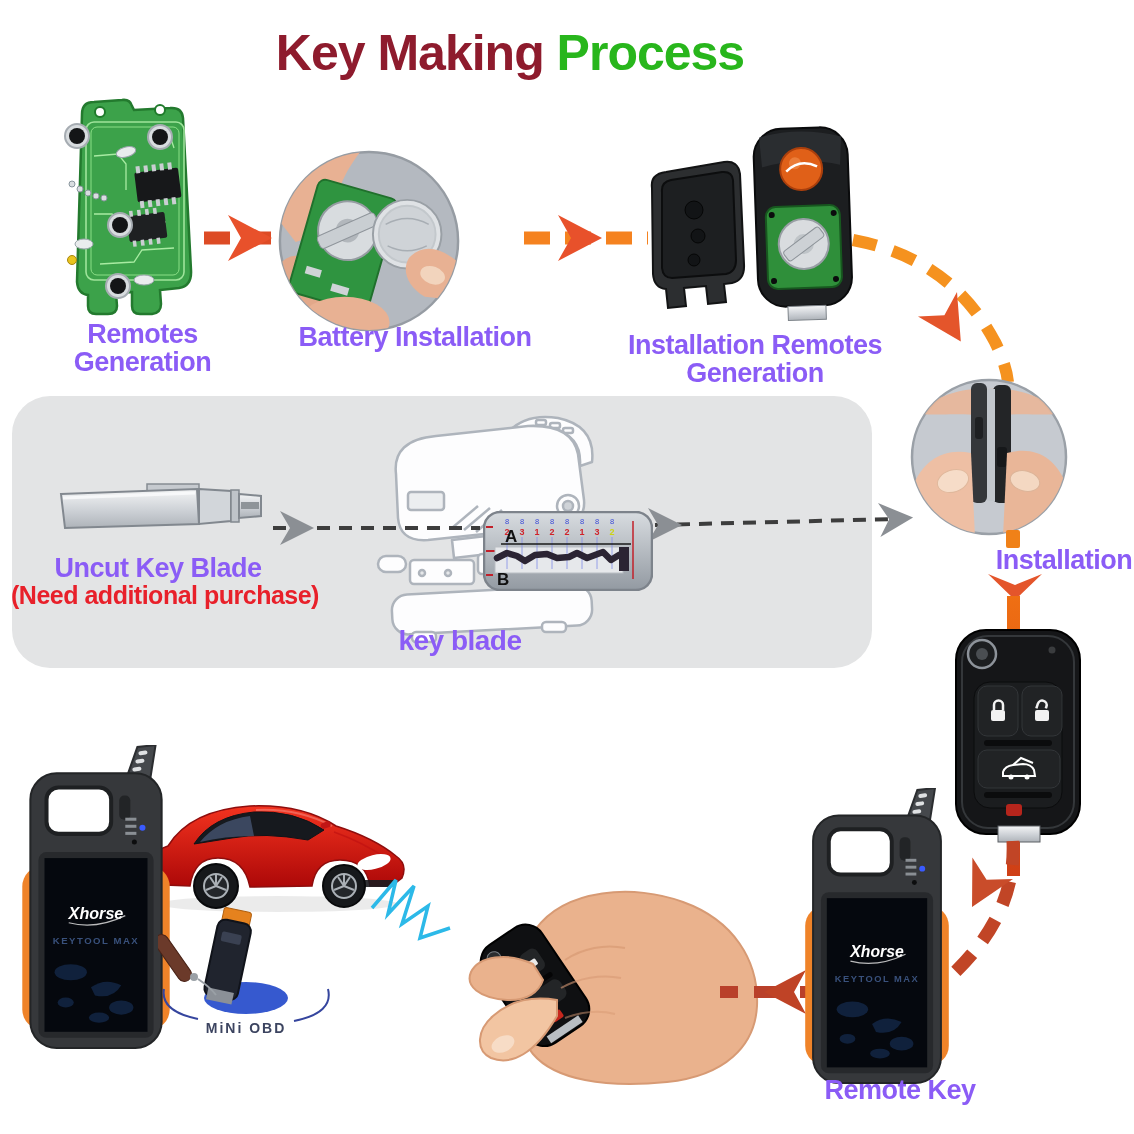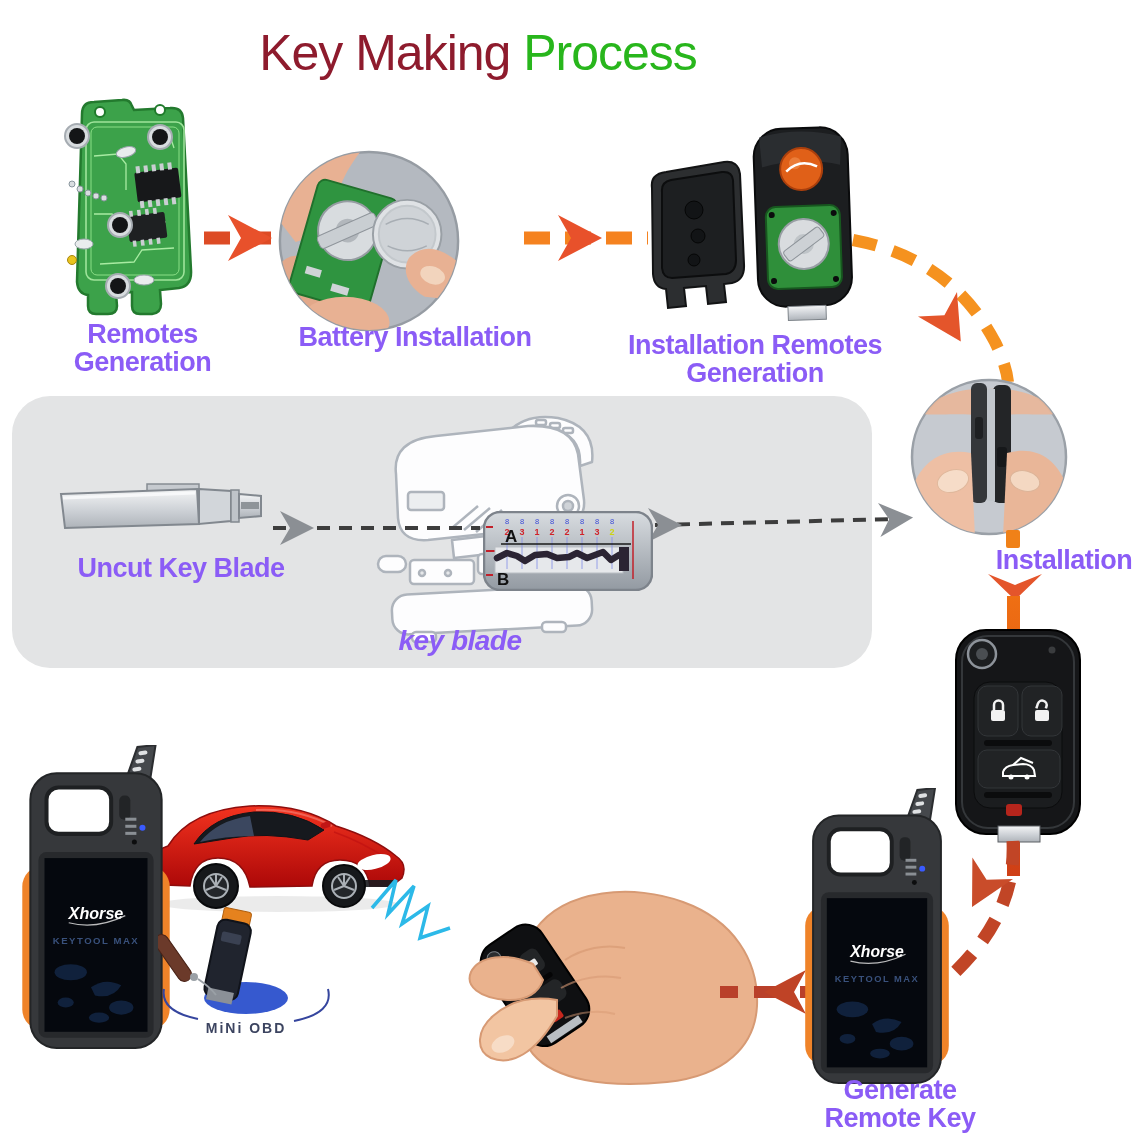--- a/index.html
+++ b/index.html
@@ -4,21 +4,21 @@
 <style>
   html,body{margin:0;padding:0;background:#fff;}
   #canvas{position:relative;width:1134px;height:1134px;background:#fff;overflow:hidden;
           font-family:"Liberation Sans",sans-serif;}
   .abs{position:absolute;}
   .cap{position:absolute;text-align:center;color:#8b5cf6;font-weight:bold;line-height:1.05;
        font-size:27px;letter-spacing:-0.5px;}
   .cap .ln{display:block;}
   .note{color:#e8202a;font-size:25px;}
   #title{position:absolute;top:24px;left:0;width:956px;text-align:center;
-         font-size:50px;font-weight:normal;letter-spacing:-1px;}
+         font-size:50px;font-weight:bold;letter-spacing:-1px;padding-left:32px;}
   #title .t1{color:#8e1b2d;}
   #title .t2{color:#28b61c;}
   #graybox{position:absolute;left:12px;top:396px;width:860px;height:272px;
            background:#e3e4e5;border-radius:38px;}
   #vbar{position:absolute;left:1007px;top:596px;width:13px;height:280px;
         background:linear-gradient(#ef6f13,#cf3f16);}
   svg{display:block;}
 </style>
 </head>
 <body>
@@ -130,22 +130,23 @@
           <line x1="129" y1="26" x2="129" y2="58"></line>
       </g>
       <line x1="18" y1="33" x2="148" y2="33" stroke="#1a1a1a" stroke-width="1.5"></line>
       <text x="22" y="31" font-size="17" font-weight="bold" fill="#111">A</text>
       <text x="14" y="74" font-size="17" font-weight="bold" fill="#111">B</text>
       <path d="M14,47 L24,42 L34,45 L42,50 L52,44 L64,43 L74,47 L86,46 L94,42 L104,47 L112,44 L120,41 L128,49 L136,44" stroke="#2b2433" stroke-width="6.5" fill="none" stroke-linejoin="round" stroke-linecap="round"></path>
       <rect x="136" y="36" width="10" height="24" fill="#2b2433"></rect>
     </g>
   </svg>
 
-  <div class="cap" style="left:31px;top:554px;width:300px;"><span>Uncut Key  Blade</span></div>
-  <div class="cap" style="left:375px;top:626px;width:170px;font-size:28px;font-style:italic;"><span>key blade</span></div>
+  <div class="cap" style="left:8px;top:554px;width:300px;"><span>Uncut Key  Blade</span></div>
+  <div class="cap note" style="left:5px;top:582px;width:320px;"><span>(Need additional purchase)</span></div>
+  <div class="cap" style="left:375px;top:626px;width:170px;font-size:28px;"><span>key blade</span></div>
 
   <svg class="abs" style="left:48px;top:94px;" width="175" height="235" viewBox="0 0 175 235">
     <path d="M34,20 Q34,8 46,8 L74,6 Q82,5 84,12 L86,16 L122,14 Q134,13 135,24 L143,176 Q144,192 131,194 L112,196 L113,210 Q113,219 104,220 L92,220 Q84,220 84,212 L84,198 L68,199 L69,212 Q69,220 60,220 L48,220 Q40,220 40,212 L40,201 Q30,200 29,188 Z" fill="#3ca24a" stroke="#237a2e" stroke-width="2.5"></path>
     <circle cx="52" cy="18" r="5" fill="#ffffff" stroke="#1f7a2b" stroke-width="2"></circle>
     <circle cx="112" cy="16" r="5" fill="#ffffff" stroke="#1f7a2b" stroke-width="2"></circle>
     <rect x="38" y="28" width="98" height="158" rx="8" fill="none" stroke="#9fe49b" stroke-width="1.6"></rect>
     <rect x="43" y="33" width="88" height="148" rx="6" fill="none" stroke="#8adf86" stroke-width="1"></rect>
     <g stroke="#a8eba2" stroke-width="1.3" fill="none">
       <polyline points="46,62 70,60 78,70 78,96"></polyline>
       <polyline points="46,120 64,120 72,128 118,128"></polyline>
@@ -490,17 +491,16 @@
     <text x="75" y="197" text-anchor="middle" font-size="9.5" letter-spacing="1.5" fill="#39517c" font-weight="bold" font-family="Liberation Sans,sans-serif">KEYTOOL MAX</text>
     <g fill="#10213c">
       <ellipse cx="50" cy="225" rx="16" ry="8"></ellipse>
         <path d="M70,240 q14,-10 30,-2 q-8,14 -26,10 z"></path>
       <ellipse cx="100" cy="260" rx="12" ry="7"></ellipse>
         <ellipse cx="45" cy="255" rx="8" ry="5"></ellipse>
         <ellipse cx="78" cy="270" rx="10" ry="5"></ellipse>
     </g>
   </svg>
   <div class="cap" style="left:795px;top:1076px;width:210px;">
-    <span class="ln">Generate</span>
     <span class="ln">Remote Key</span>
   </div>
 
 </div>
 
 </body></html>

